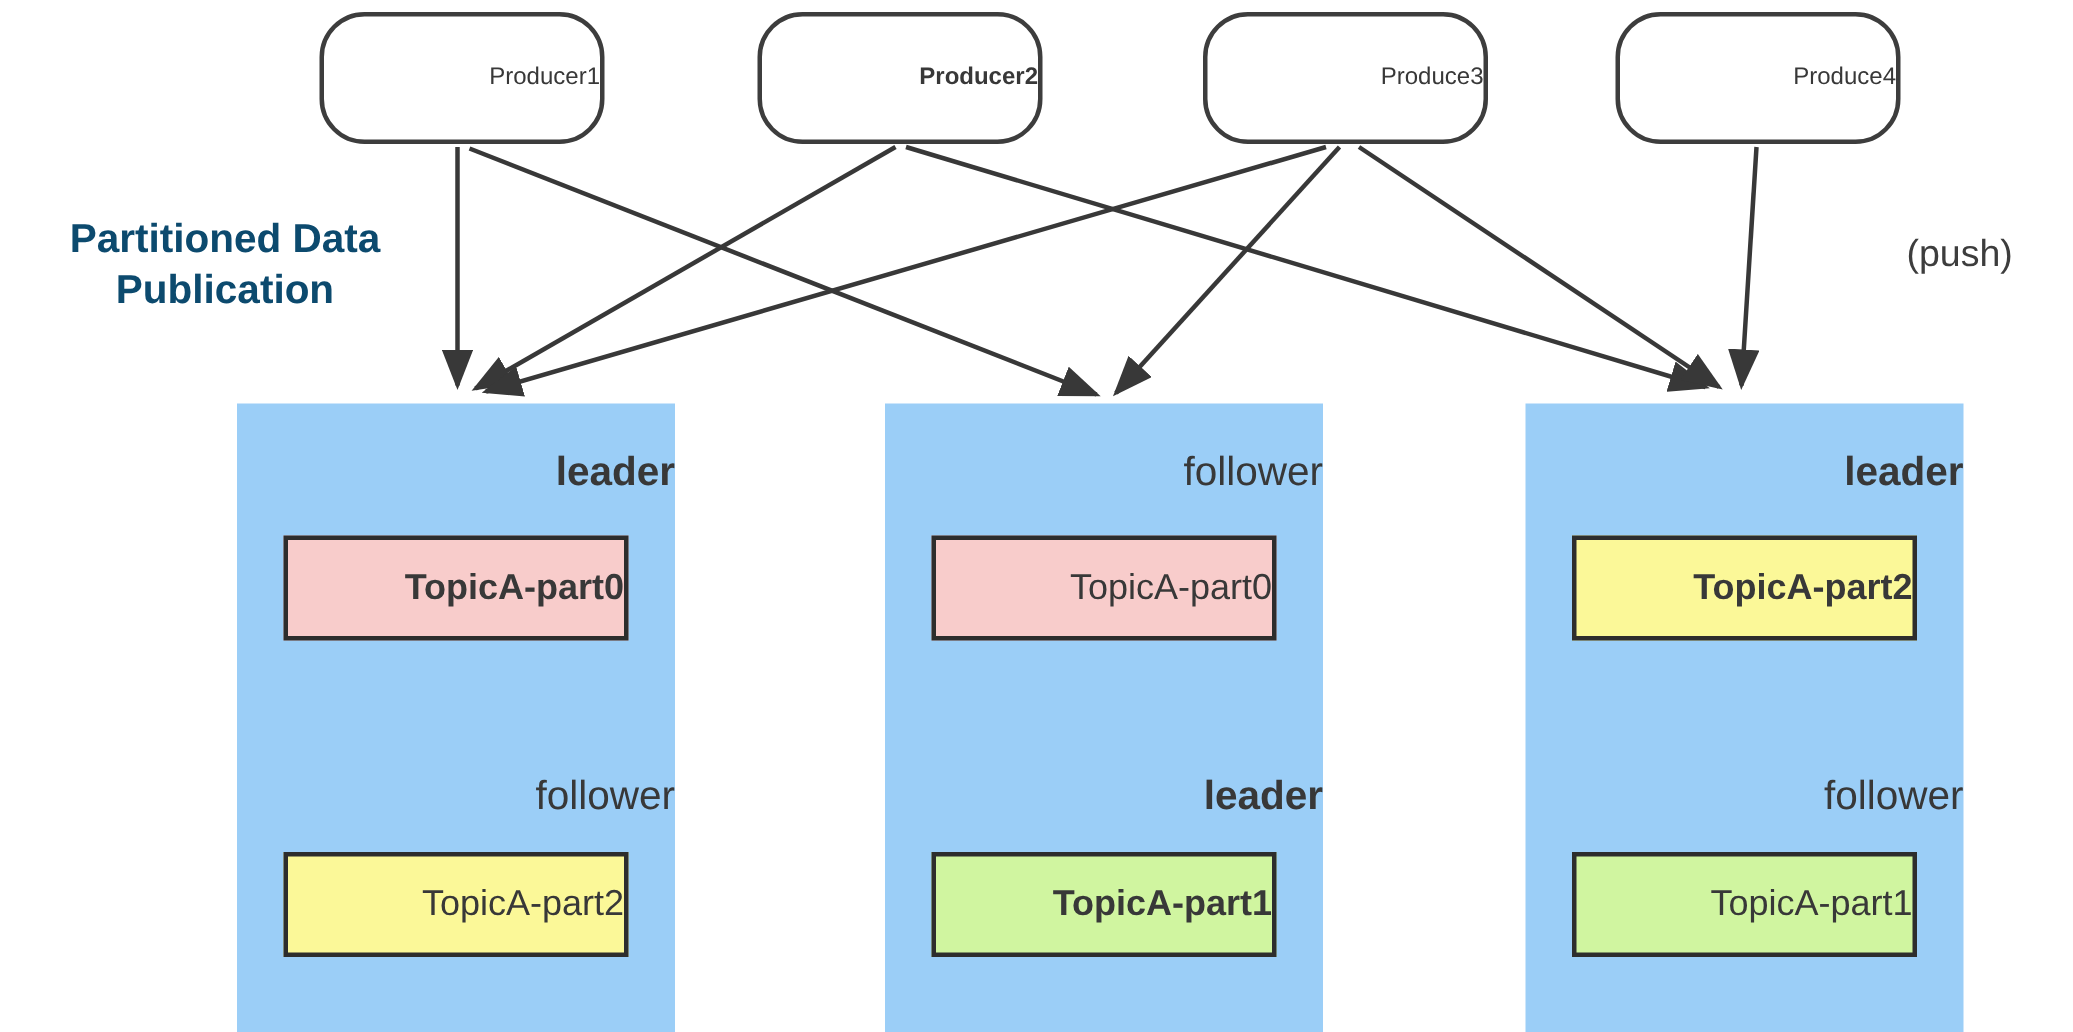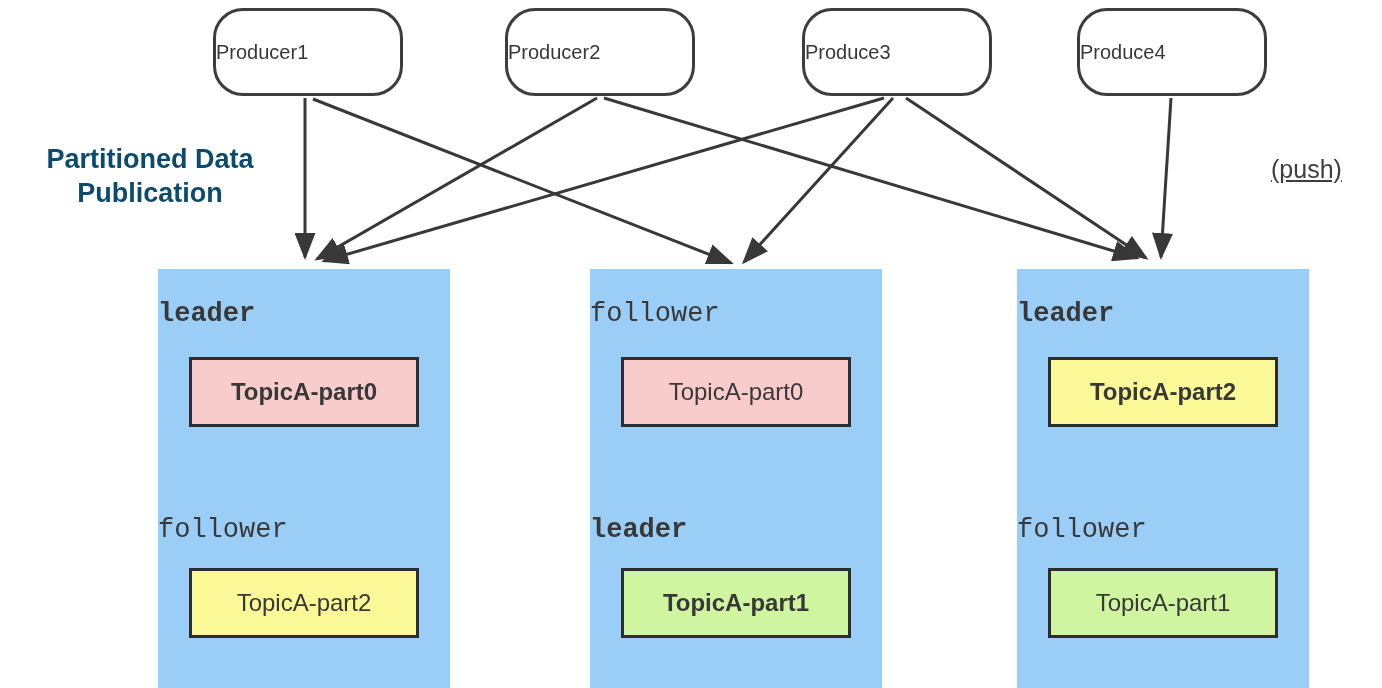--- a/index.html
+++ b/index.html
@@ -6,49 +6,49 @@
   .canvas{
     position:relative;width:1382px;height:688px;overflow:hidden;background:#fff;
     font-family:"Liberation Sans",sans-serif;color:#383838;
   }
   .arrows{position:absolute;left:0;top:0;width:1382px;height:688px;pointer-events:none;}
 
   
   .producer{
     position:absolute;width:190px;height:88px;background:#fff;
     border:3px solid #3d3d3d;border-radius:30px;
-    display:flex;align-items:center;justify-content:flex-start;
-    font-size:20px;color:#383838;box-sizing:border-box;
+    display:flex;align-items:center;justify-content:flex-end;
+    font-size:16px;color:#383838;box-sizing:border-box;
   }
-  .p1{left:213px;top:8px;} .p2{left:505px;top:8px;}
+  .p1{left:213px;top:8px;} .p2{left:505px;top:8px;font-weight:bold;}
   .p3{left:802px;top:8px;} .p4{left:1077px;top:8px;}
 
   
   .side-label{
     position:absolute;left:10px;top:143px;width:280px;text-align:center;
     font-size:27px;font-weight:bold;line-height:1.25;white-space:pre-line;color:#0c4a6e;
   }
-  .push-label{position:absolute;left:1271px;top:155px;font-size:25px;color:#3d3d3d;text-decoration:underline;}
+  .push-label{position:absolute;left:1271px;top:155px;font-size:25px;color:#3d3d3d;}
 
   
   .broker{
     position:absolute;top:269px;width:292px;height:440px;background:#9bcef7;
     box-sizing:border-box;
   }
   .b1{left:158px;} .b2{left:590px;} .b3{left:1017px;}
   .broker .role{
-    position:absolute;left:0;width:292px;text-align:left;
-    font-size:27px;color:#383838;font-family:Liberation Mono, monospace;
+    position:absolute;left:0;width:292px;text-align:right;
+    font-size:27px;color:#383838;
   }
   .broker .role.r1{top:30px;}
   .broker .role.r2{top:515px;}
   .broker .topic{
     position:absolute;left:31px;width:230px;height:70px;
     border:3px solid #2d2d2d;box-sizing:border-box;
-    display:flex;align-items:center;justify-content:center;
+    display:flex;align-items:center;justify-content:flex-end;
     font-size:24px;color:#383838;
   }
   .broker .topic.t1{top:88px;}
   .broker .topic.t2{top:299px;}
   .broker .role.r2{top:246px;}
   .broker .broker-name{
     position:absolute;left:0;top:376px;width:292px;text-align:center;
     font-size:29px;color:#3a3a3a;
   }
 </style>

